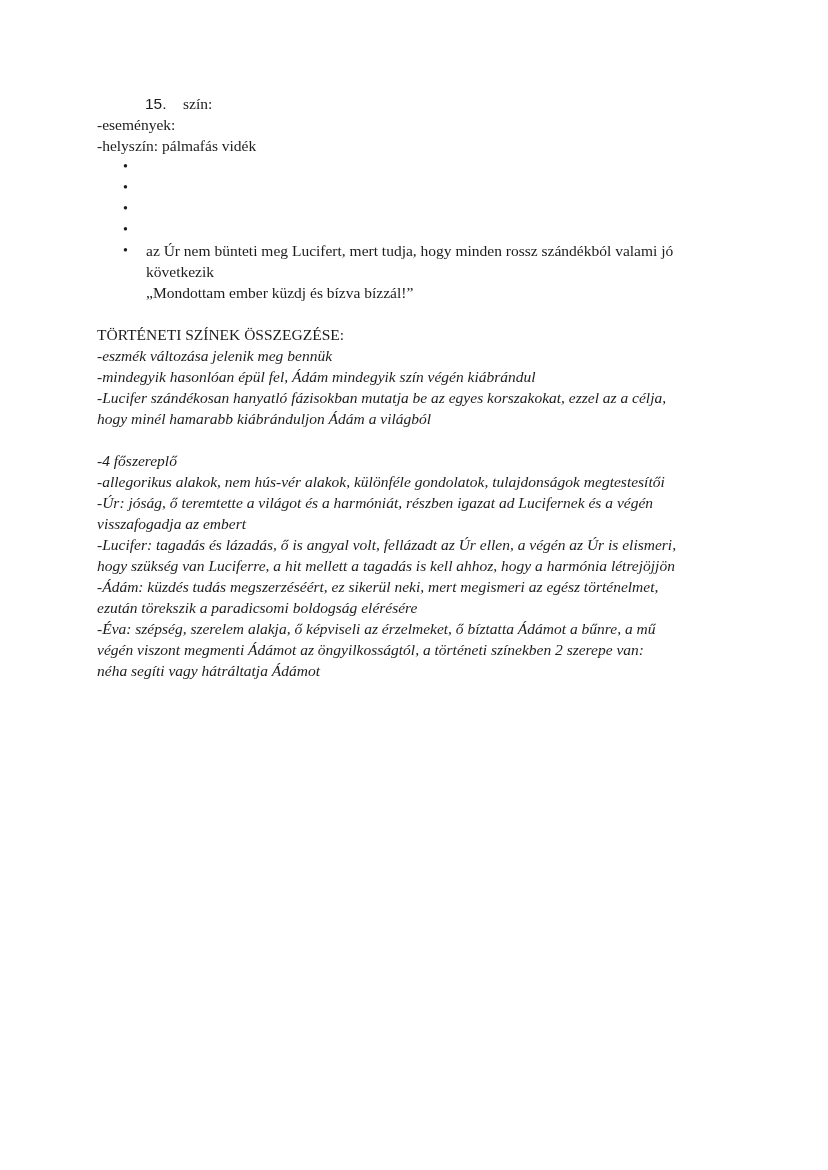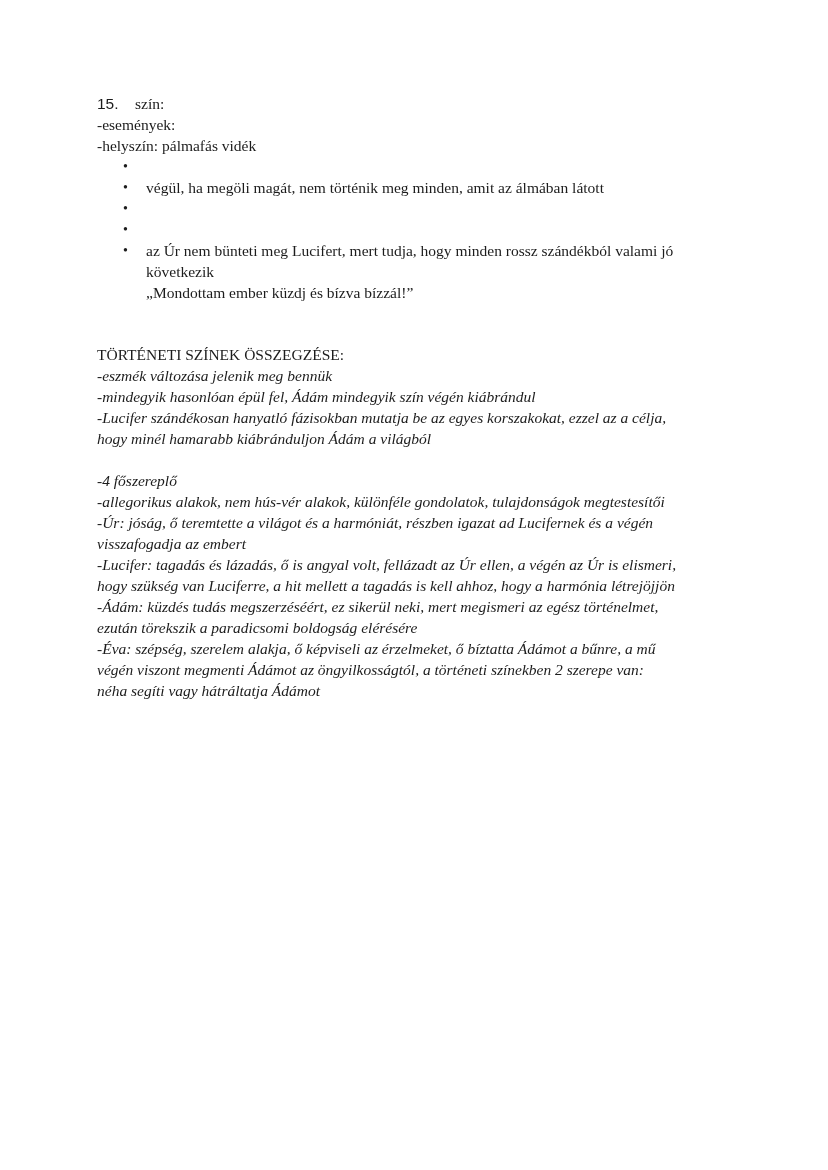--- a/index.html
+++ b/index.html
@@ -21,21 +21,21 @@
   .content {
     position: absolute;
     top: 93px;
     left: 97px;
     width: 638px;
   }
   .line { min-height: 21px; }
   .pre { white-space: pre-line; }
   .justify { text-align: justify; }
 
-  .title-line { min-height: 21px; }
+  .title-line { min-height: 21px; margin-left: 48px; }
   .scene-num {
     font-family: "Liberation Sans", sans-serif;
     display: inline-block;
     min-width: 38px;
   }
 
   ul.bullets {
     list-style: none;
     margin: 0;
     padding: 0;
@@ -46,21 +46,21 @@
     min-height: 21px;
   }
   .bullet-marker {
     position: absolute;
     left: 26px;
     top: 0;
     font-size: 14px;
   }
 
   .spacer { height: 21px; }
-  .section-title { min-height: 21px; margin-top: 20px; }
+  .section-title { min-height: 21px; }
   .section-body { min-height: 21px; font-style: italic; }
 </style>
 </head>
 <body>
 
 <div class="page">
   <div class="content">
 
     <div class="title-line">
       <span class="scene-num">15.</span><span>szín:</span>
@@ -68,21 +68,20 @@
 
     <div class="line">-események:</div>
     <div class="line">-helyszín: pálmafás vidék</div>
 
     <ul class="bullets">
       <li>
         <span class="bullet-marker">•</span>
       </li>
       <li>
         <span class="bullet-marker">•</span>
-        <span class="pre">végül, ha megöli magát, nem történik meg minden, amit az álmában látott</span>
       </li>
       <li>
         <span class="bullet-marker">•</span>
       </li>
       <li class="justify">
         <span class="bullet-marker">•</span>
       </li>
       <li>
         <span class="bullet-marker">•</span>
         <div class="pre">az Úr nem bünteti meg Lucifert, mert tudja, hogy minden rossz szándékból valami jó

